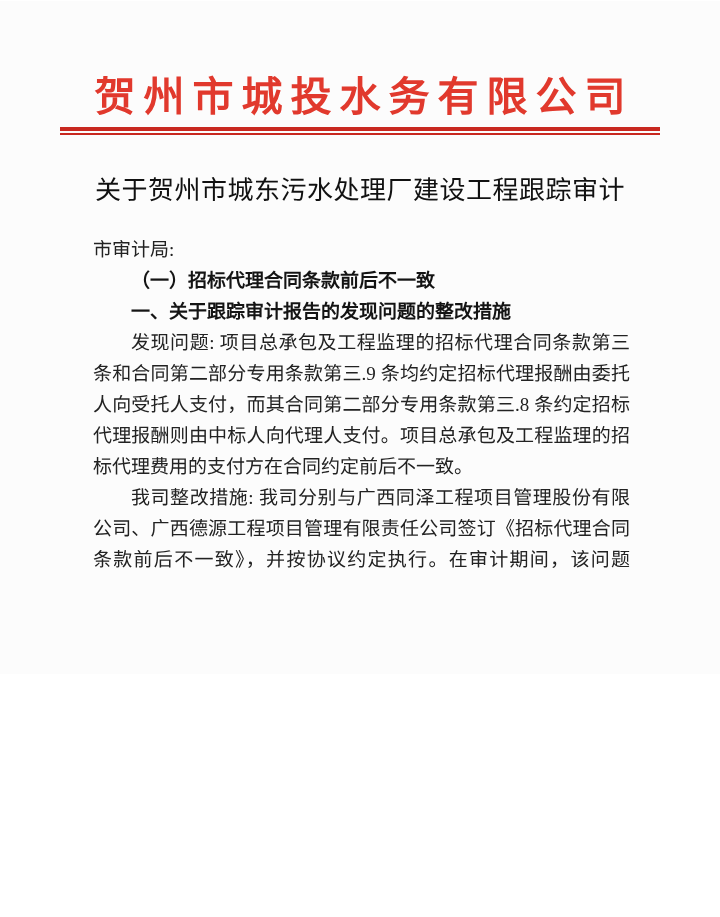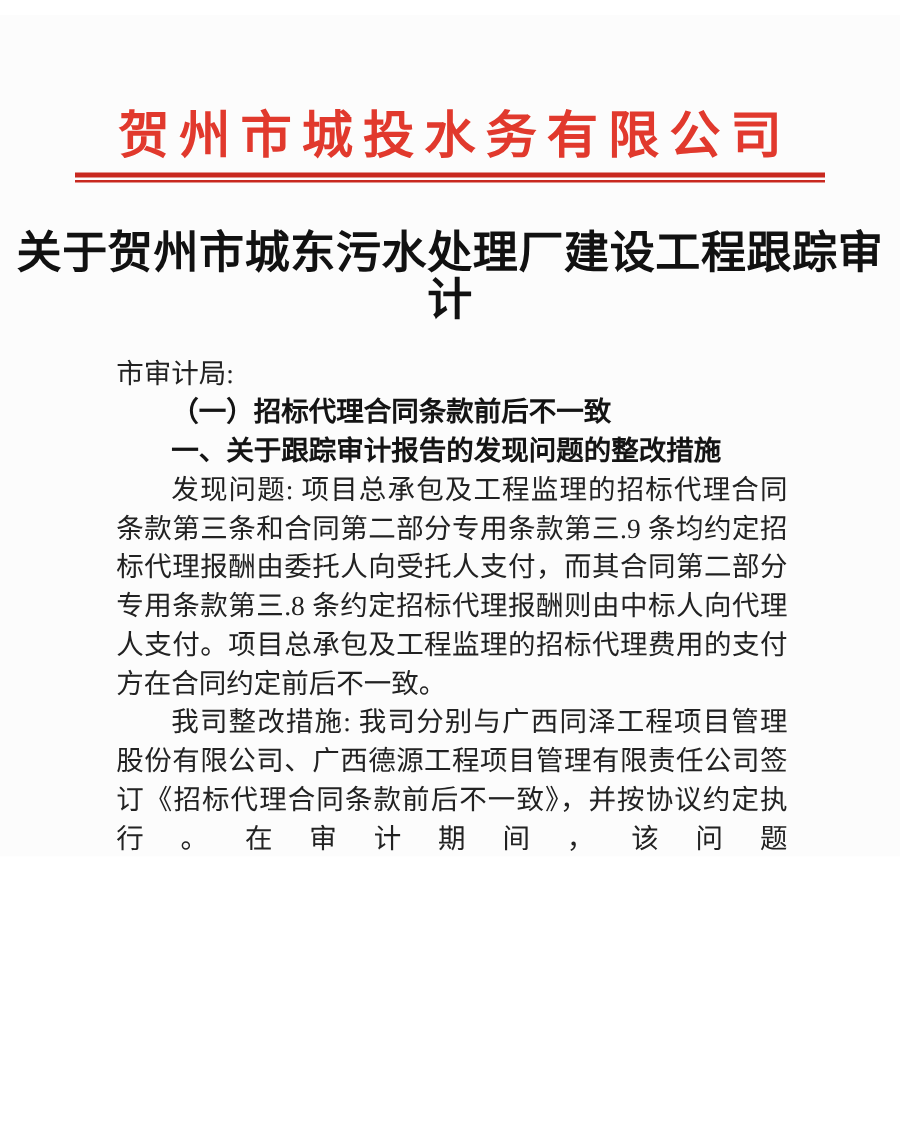--- a/index.html
+++ b/index.html
@@ -11,21 +11,21 @@
   *{margin:0;padding:0;box-sizing:border-box;}
   html,body{background:#ffffff;}
   body{
     font-family:"Liberation Serif","DejaVu Serif",serif;
     color:var(--ink);
   }
   .page{
     position:relative;
     width:720px;
     height:673px;
-    margin:12px auto;
+    margin:1px auto;
     background:var(--paper);
     overflow:hidden;
   }
   
   .letterhead{
     padding-top:72px;
     text-align:center;
   }
   .company{
     display:inline-block;
@@ -40,31 +40,31 @@
   .rule{
     width:600px;
     margin:5px auto 0;
   }
   .rule-thick{height:4px;background:var(--rule);}
   .rule-thin{height:2px;background:var(--rule);margin-top:2px;}
   
   .doc-title{
     margin-top:37px;
     text-align:center;
-    font-weight:700;
-    font-size:36px;
+    font-weight:400;
+    font-size:26px;
     line-height:38px;
     letter-spacing:0.5px;
     color:#111;
   }
   .title-line{display:block;}
   
   .body-text{
     margin:24px 90px 0 93px;
-    font-size:22px;
+    font-size:19px;
     line-height:31px;
     text-align:justify;
     text-justify:inter-ideograph;
     word-break:break-all;
     color:#222;
   }
   .body-text p{margin:0;}
   .para{text-indent:2em;}
   .salutation{text-indent:0;}
   .heading-1{

